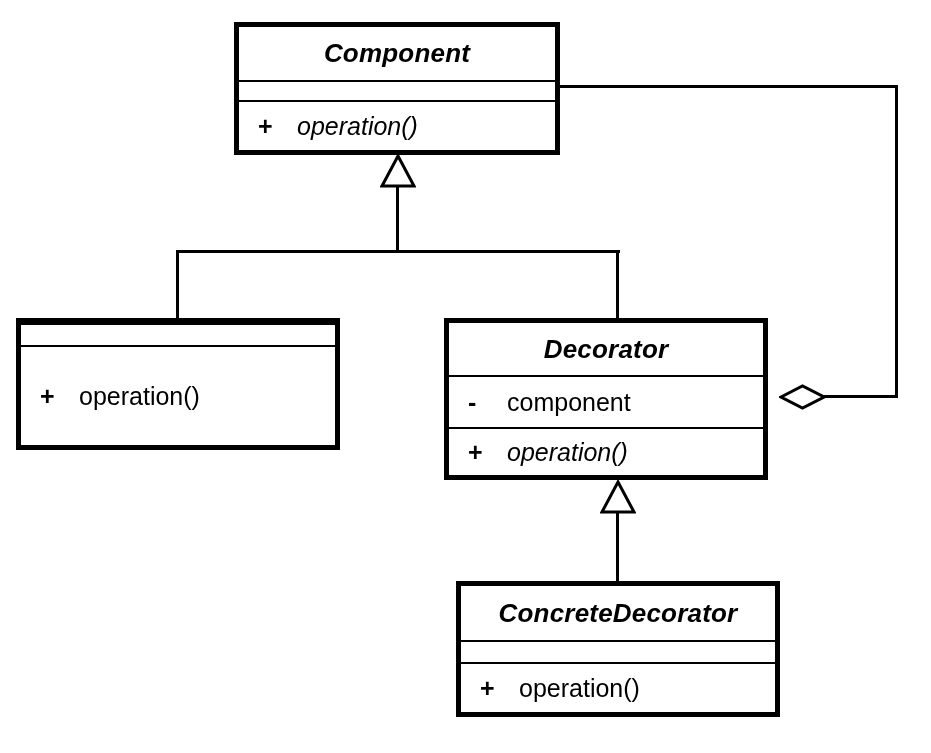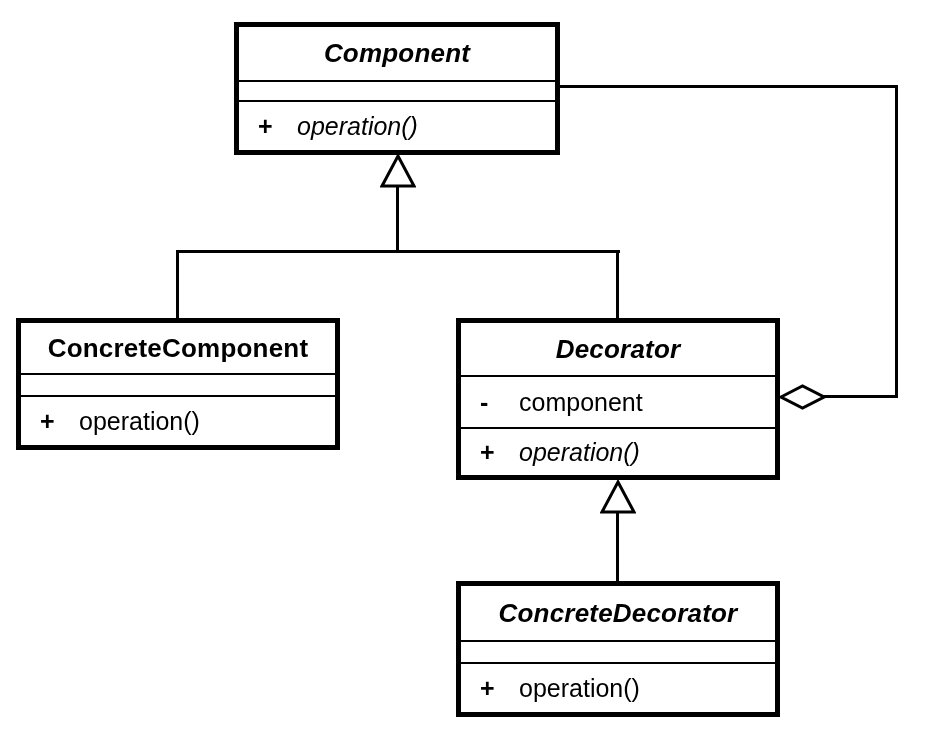--- a/index.html
+++ b/index.html
@@ -73,31 +73,30 @@
     <div class="uml-section" style="height:20px;"></div>
     <div class="uml-section" style="flex:1;">
       <div class="uml-member">
         <span class="vis">+</span>
         <span class="mname abstract">operation()</span>
       </div>
     </div>
   </div>
 
   <div class="uml-class" style="left:16px; top:318px; width:324px; height:132px;">
-    <div class="uml-title" style="height:50px;">ConcreteComponent</div>
     <div class="uml-section" style="height:22px;"></div>
     <div class="uml-section" style="flex:1;">
       <div class="uml-member">
         <span class="vis">+</span>
         <span class="mname">operation()</span>
       </div>
     </div>
   </div>
 
-  <div class="uml-class" style="left:456px; top:318px; width:324px; height:162px;">
+  <div class="uml-class" style="left:444px; top:318px; width:324px; height:162px;">
     <div class="uml-title abstract" style="height:52px;">Decorator</div>
     <div class="uml-section" style="height:52px;">
       <div class="uml-member">
         <span class="vis">-</span>
         <span class="mname">component</span>
       </div>
     </div>
     <div class="uml-section" style="flex:1;">
       <div class="uml-member">
         <span class="vis">+</span>

